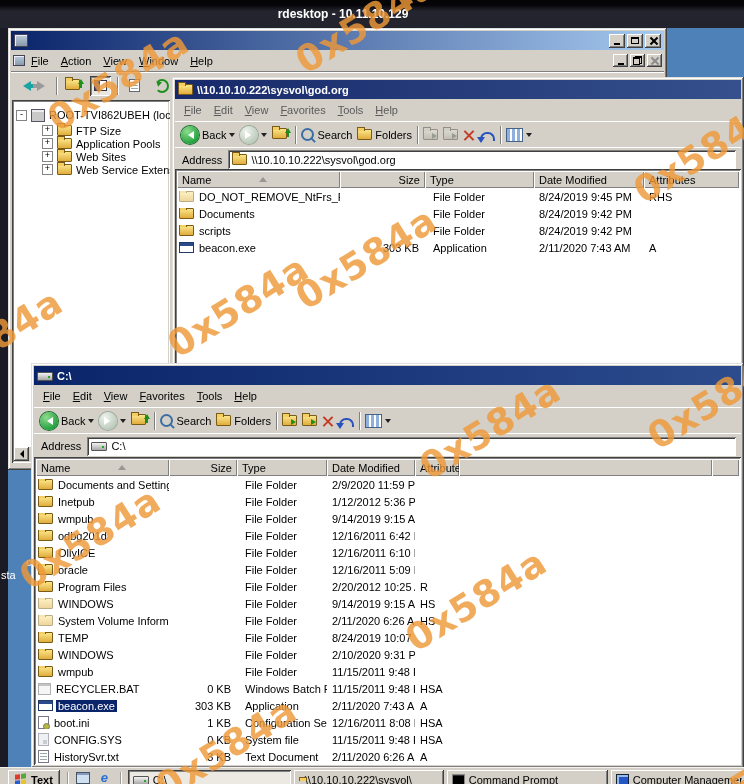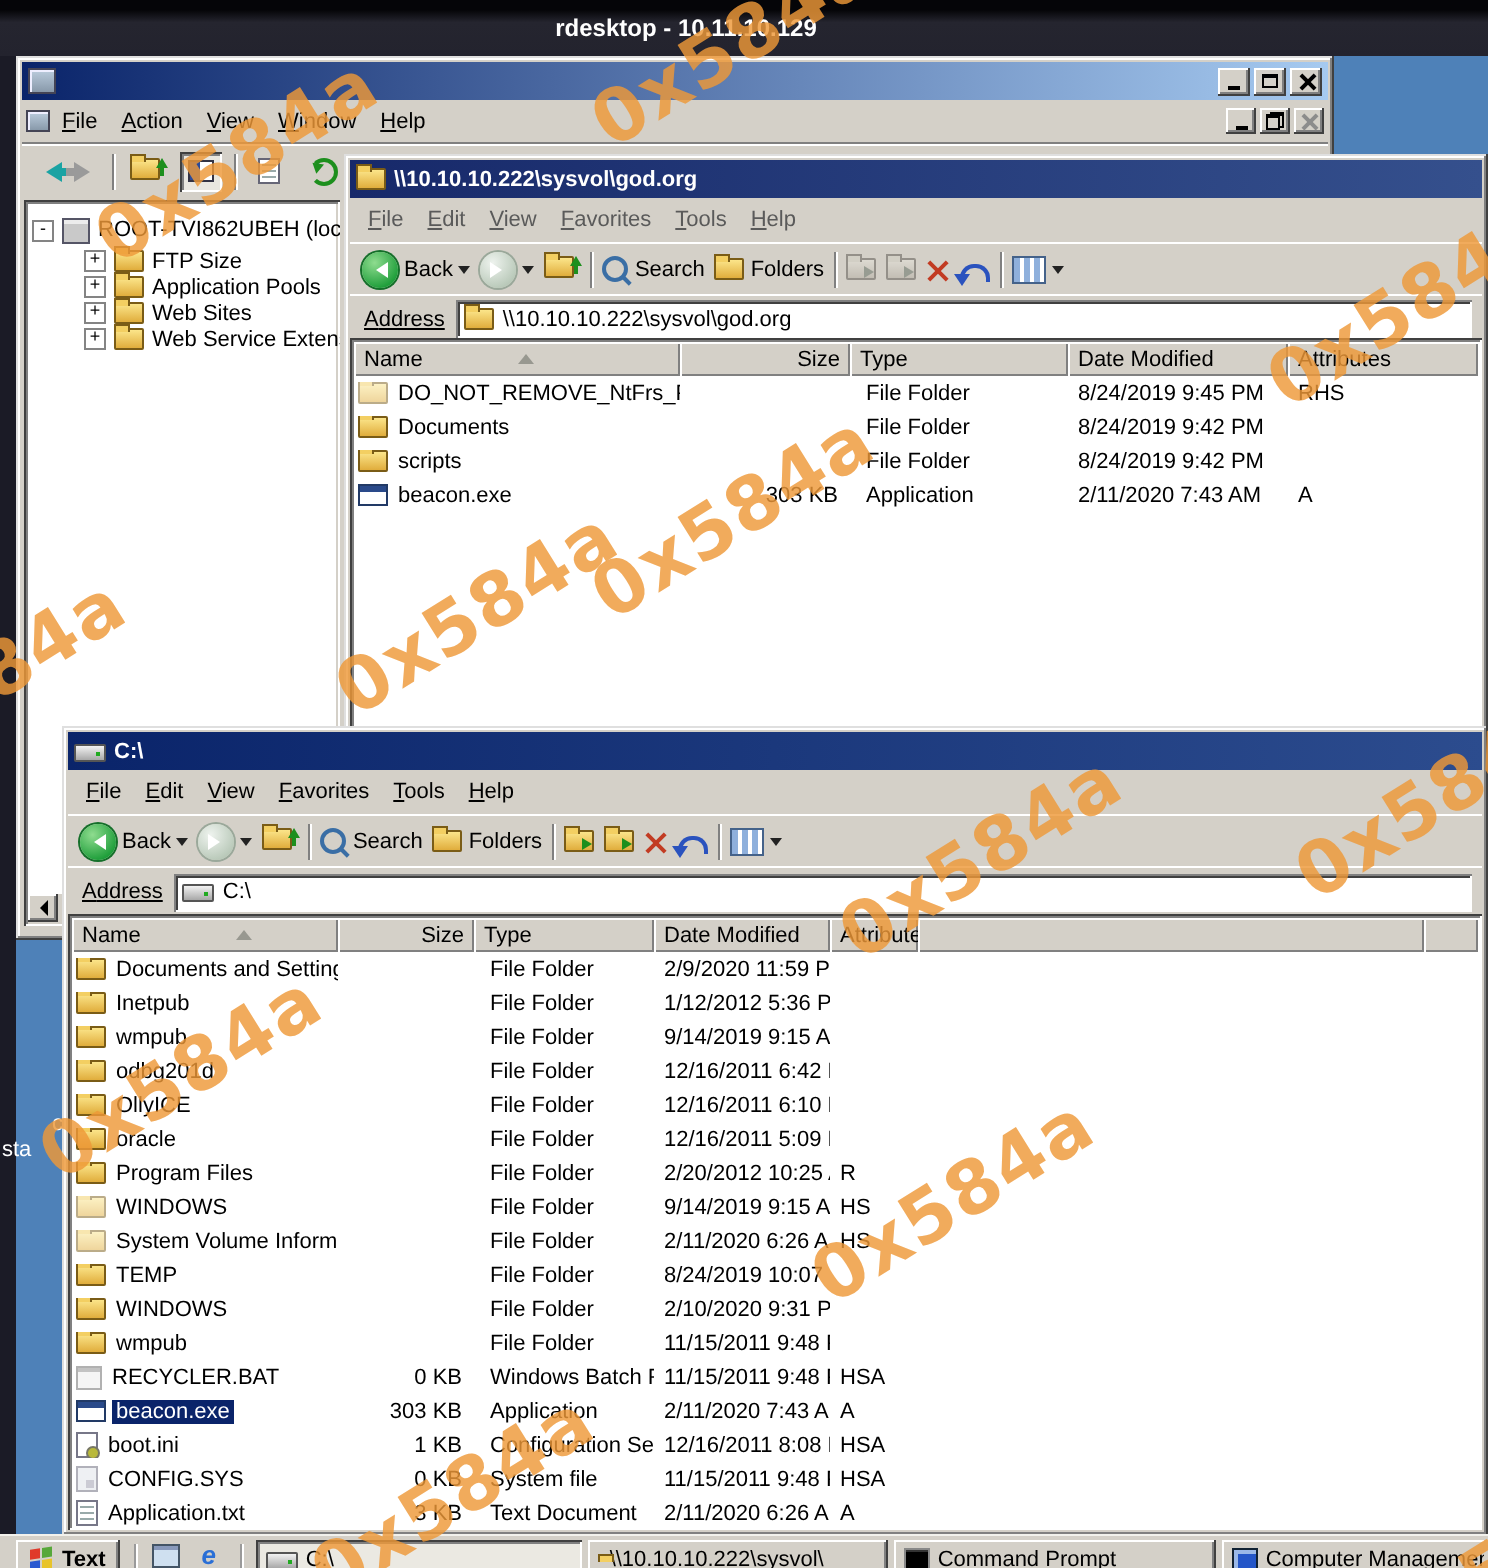--- a/index.html
+++ b/index.html
@@ -91,21 +91,21 @@
   .redx{position:relative;width:12px;height:12px;flex:none;}
   .redx::before,.redx::after{content:"";position:absolute;left:5px;top:0;width:2px;height:13px;background:#c23b22;}
   .redx::before{transform:rotate(45deg);} .redx::after{transform:rotate(-45deg);}
   .undo{width:11px;height:7px;border:2px solid #2a52be;border-bottom:none;border-radius:7px 7px 0 0;position:relative;flex:none;margin-top:3px;}
   .undo::after{content:"";position:absolute;left:-5px;top:3px;border:4px solid transparent;border-top:6px solid #2a52be;}
   .views{width:15px;height:12px;border:1px solid #44628a;background:repeating-linear-gradient(90deg,#8fb0dc 0 3px,#fff 3px 5px);flex:none;}
   .marr{width:0;height:0;border:3px solid transparent;border-left:5px solid #1d8f1d;position:absolute;right:-3px;bottom:0;}
   .dim{filter:grayscale(.9);opacity:.55;}
 
   .abar{height:23px;display:flex;align-items:center;gap:6px;padding:0 5px;border-top:1px solid #fff;}
-  .albl{padding-left:2px;text-decoration:underline;}.albl::first-letter{text-decoration:none;}
+  .albl{padding-left:2px;}.albl::first-letter{text-decoration:none;}
   .afield{flex:1;height:19px;background:#fff;display:flex;align-items:center;gap:4px;padding:0 4px;overflow:hidden;
           box-shadow:inset 1px 1px 0 #808080,inset -1px -1px 0 #fff,inset 2px 2px 0 #404040;}
 
   .lview{position:absolute;left:3px;right:3px;top:92px;bottom:3px;background:#fff;overflow:hidden;padding:2px;box-sizing:border-box;
          box-shadow:inset 1px 1px 0 #404040,inset -1px -1px 0 #fff,inset 2px 2px 0 #808080;}
   .lhead{display:flex;height:17px;background:#d4d0c8;}
   .hc{flex:none;display:flex;align-items:center;padding:0 5px;box-sizing:border-box;overflow:hidden;white-space:nowrap;
       box-shadow:inset 1px 1px 0 #fff,inset -1px -1px 0 #808080;gap:40px;}
   .hc.right{justify-content:flex-end;}
   .hc.fill{flex:1;}
@@ -642,21 +642,21 @@
               <span class="ntext">CONFIG.SYS</span>
             </span>
     <span class="c size" style="width:68px">0 KB</span>
     <span class="c pad" style="width:90px">System file</span>
     <span class="c datec" style="width:88px">11/15/2011 9:48 PM</span>
     <span class="c attr">HSA</span>
   </div>
           <div class="lrow">
     <span class="c name" style="width:133px">
               <i class="fic ic-txt"></i>
-              <span class="ntext">Application.txt</span>
+              <span class="ntext">HistorySvr.txt</span>
             </span>
     <span class="c size" style="width:68px">3 KB</span>
     <span class="c pad" style="width:90px">Text Document</span>
     <span class="c datec" style="width:88px">2/11/2020 6:26 AM</span>
     <span class="c attr">A</span>
   </div>
         </div>
     </div>
   </div>
 

